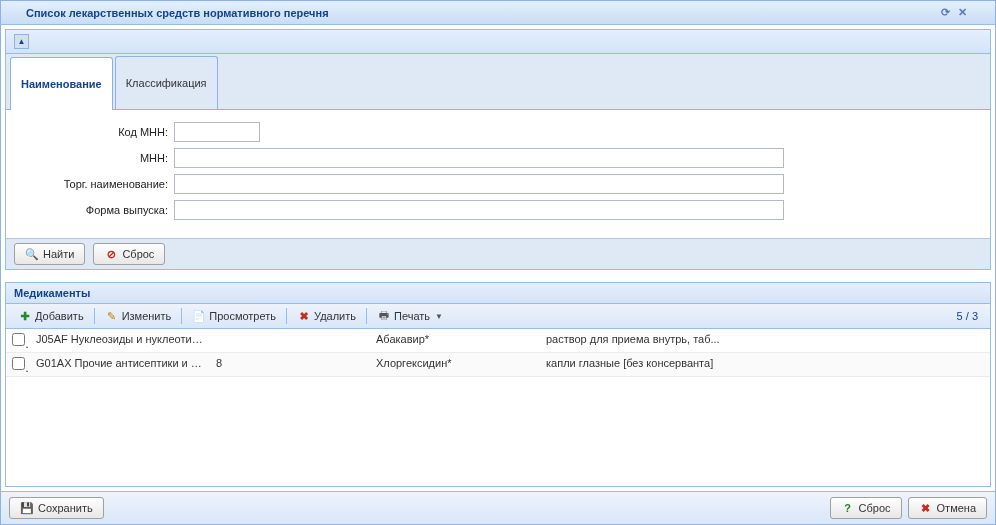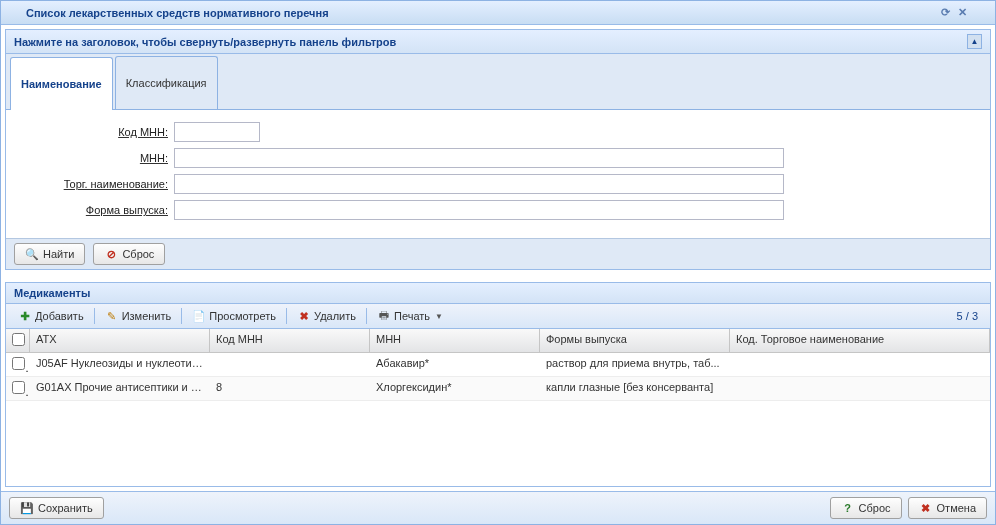--- a/index.html
+++ b/index.html
@@ -11,21 +11,21 @@
 .wtool { width: 15px; height: 15px; cursor: pointer; display: flex; align-items: center; justify-content: center; color: #5a7cb0; font-size: 11px; }
 
 .filter-panel { border: 1px solid #99bbe8; margin: 4px; background: #dfe9f6; }
 .filter-header { background: linear-gradient(#e4efff, #d3e3f6); border-bottom: 1px solid #99bbe8; padding: 4px 8px; color: #15428b; font-weight: bold; display: flex; justify-content: space-between; align-items: center; cursor: pointer; }
 .collapse-btn { width: 15px; height: 15px; background: #d2e0f0; border: 1px solid #8db2e3; display: flex; align-items: center; justify-content: center; color: #15428b; font-size: 8px; }
 
 .tabs { background: #dfe9f6; padding: 2px 4px 0 4px; border-bottom: 1px solid #8db2e3; display: flex; gap: 0; }
 .tab { padding: 20px 10px; border: 1px solid #8db2e3; border-bottom: none; background: #dfe9f6; color: #333; cursor: pointer; margin-right: 2px; border-radius: 3px 3px 0 0; }
 .tab.active { background: #fff; color: #15428b; font-weight: bold; position: relative; top: 1px; }
 
-.form-area { background: #fff; padding: 12px 8px; text-decoration: underline; }
+.form-area { background: #fff; padding: 12px 8px; }
 .form-row { display: flex; align-items: center; margin-bottom: 6px; }
 .form-label { width: 160px; text-align: right; padding-right: 6px; color: #222; }
 .form-input { border: 1px solid #b5b8c8; padding: 2px 4px; height: 20px; font-size: 11px; }
 .input-short { width: 86px; }
 .input-long { width: 610px; }
 
 .btn-bar { background: #dfe9f6; border-top: 1px solid #b3c7e1; padding: 4px 8px; display: flex; gap: 8px; }
 .btn { background: linear-gradient(#fefefe, #e7e7e7); border: 1px solid #a0a0a0; border-radius: 3px; padding: 3px 10px; cursor: pointer; display: flex; align-items: center; gap: 4px; font-size: 11px; color: #333; }
 
 .grid-panel { flex: 1; border: 1px solid #99bbe8; margin: 8px 4px 4px 4px; display: flex; flex-direction: column; background: #5eead4; }
@@ -75,21 +75,20 @@
   <div class="window-title">
     <span>Список лекарственных средств нормативного перечня</span>
     <div class="window-tools">
       <div class="wtool">⟳</div>
       <div class="wtool">✕</div>
     </div>
   </div>
 
   <div class="filter-panel">
     <div class="filter-header">
-      <span>Нажмите на заголовок, чтобы свернуть/развернуть панель фильтров</span>
       <div class="collapse-btn">▲</div>
     </div>
     <div class="tabs">
       <div class="tab active">Наименование</div>
       <div class="tab">Классификация</div>
     </div>
     <div class="form-area">
       <div class="form-row">
         <div class="form-label">Код МНН:</div>
         <input class="form-input input-short" value="" style="">
@@ -143,28 +142,20 @@
       </div>
       <div class="tsep"></div>
       <div class="tbtn">
         <span class="icon i-print">🖶</span>
         <span>Печать</span>
         <span class="arrow-down">▼</span>
       </div>
       <div class="tspacer"></div>
       <div class="page-info">5 / 3</div>
     </div>
-    <div class="grid-header">
-      <div class="gh-cell col-check"><input type="checkbox" style=""></div>
-      <div class="gh-cell col-atc">АТХ</div>
-      <div class="gh-cell col-code">Код МНН</div>
-      <div class="gh-cell col-mnn">МНН</div>
-      <div class="gh-cell col-form">Формы выпуска</div>
-      <div class="gh-cell col-trade">Код. Торговое наименование</div>
-    </div>
     <div class="grid-body">
       <div class="grid-row">
         <div class="gc col-check"><input type="checkbox" style=""></div>
         <div class="gc col-atc">J05AF Нуклеозиды и нуклеотид...</div>
         <div class="gc col-code"></div>
         <div class="gc col-mnn">Абакавир*</div>
         <div class="gc col-form">раствор для приема внутрь, таб...</div>
         <div class="gc col-trade"></div>
       </div>
       <div class="grid-row">

